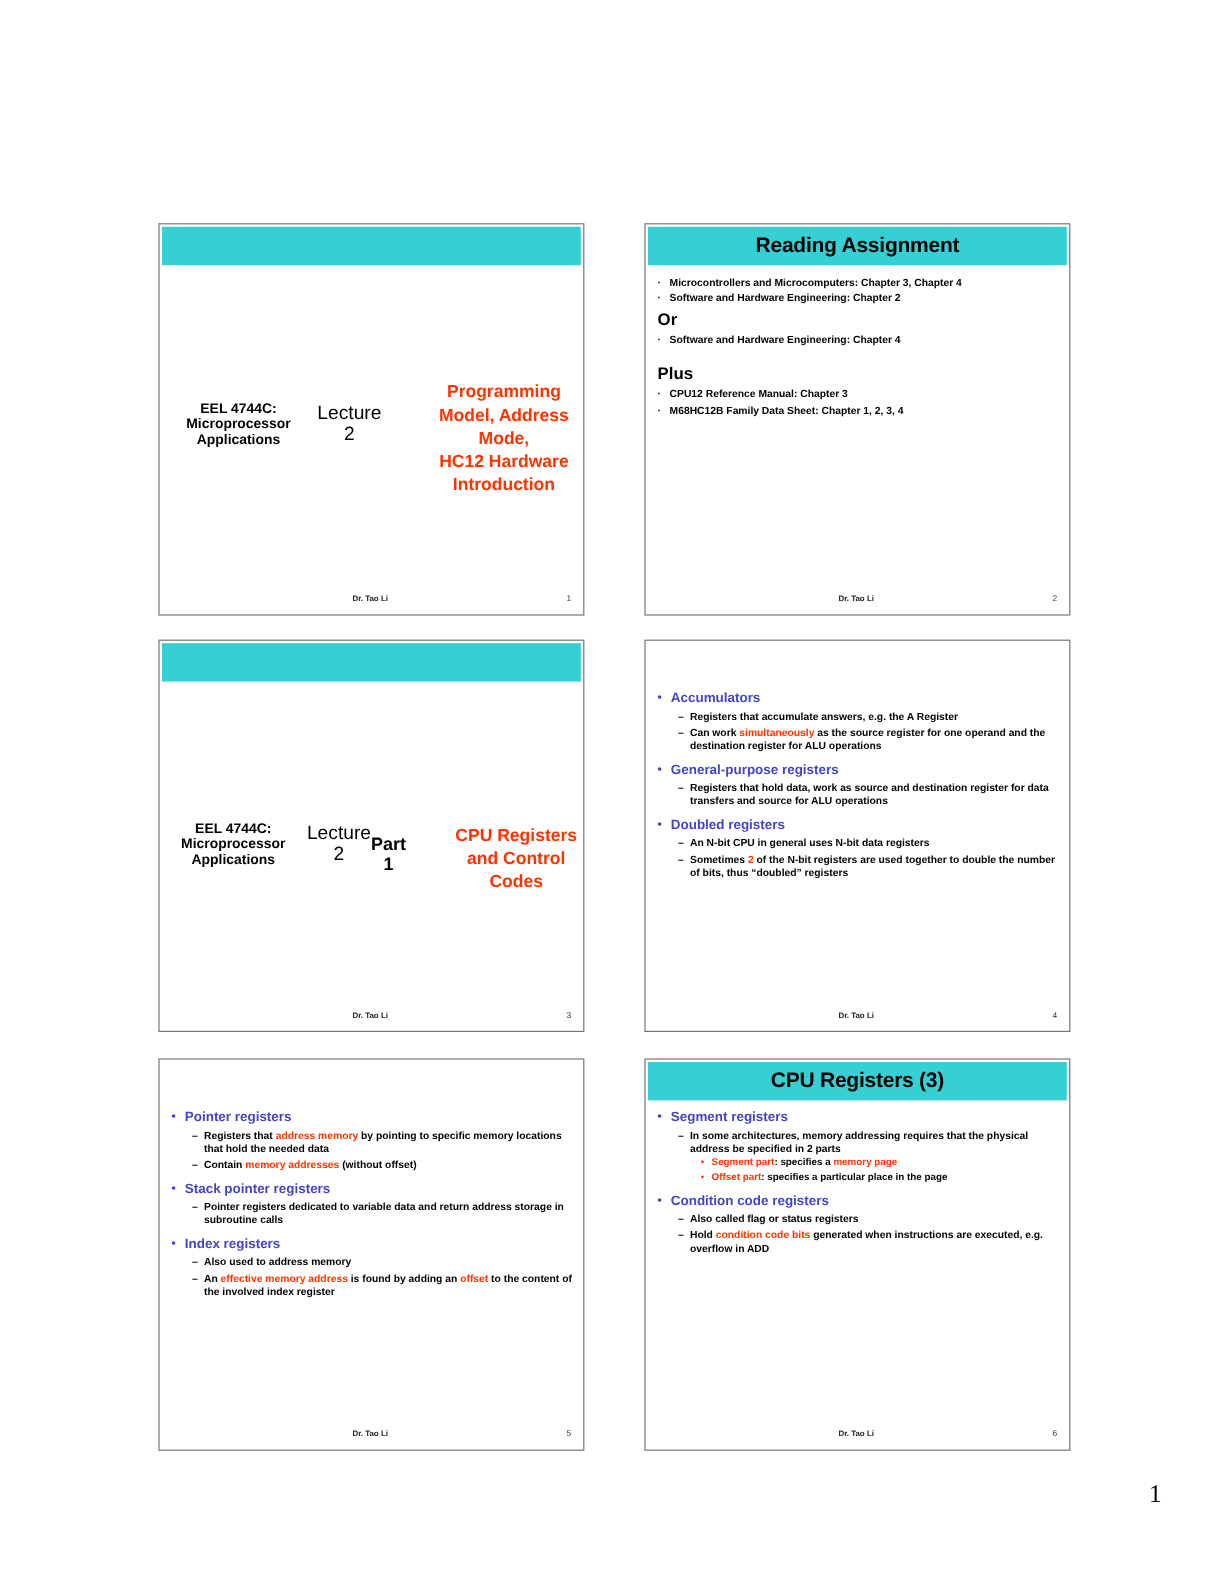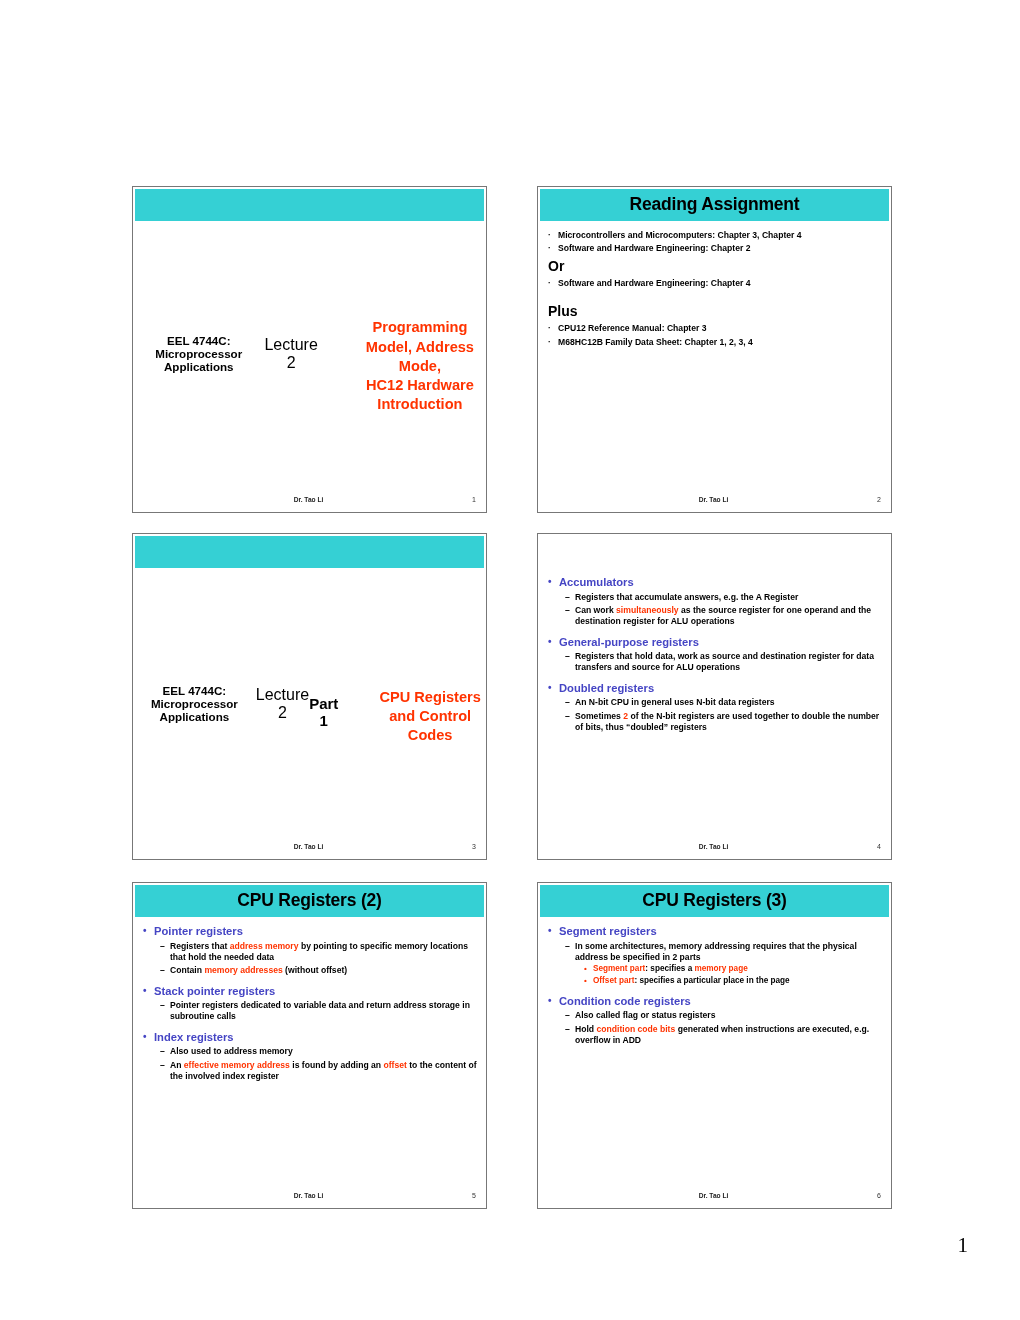--- a/index.html
+++ b/index.html
@@ -339,23 +339,20 @@
           <span><span class="blk">Sometimes </span><span class="red">2</span><span class="blk"> of the N-bit registers are used together to double the number of bits, thus “doubled” registers</span></span>
         </div>
       </div>
     <div class="footer">
       <span class="author">Dr. Tao Li</span>
       <span class="pageno">4</span>
     </div>
   </div>
 
   <div class="slide col-l row-3">
-    <div class="band">
-      <div class="band-title">CPU Registers (2)</div>
-    </div>
     <div class="content-body">
         <div class="lvl1">
           <span class="bul">•</span>
           <span>Pointer registers</span>
         </div>
         <div class="lvl2">
           <span class="dash">–</span>
           <span><span class="blk">Registers that </span><span class="red">address memory</span><span class="blk"> by pointing to specific memory locations that hold the needed data</span></span>
         </div>
         <div class="lvl2">

